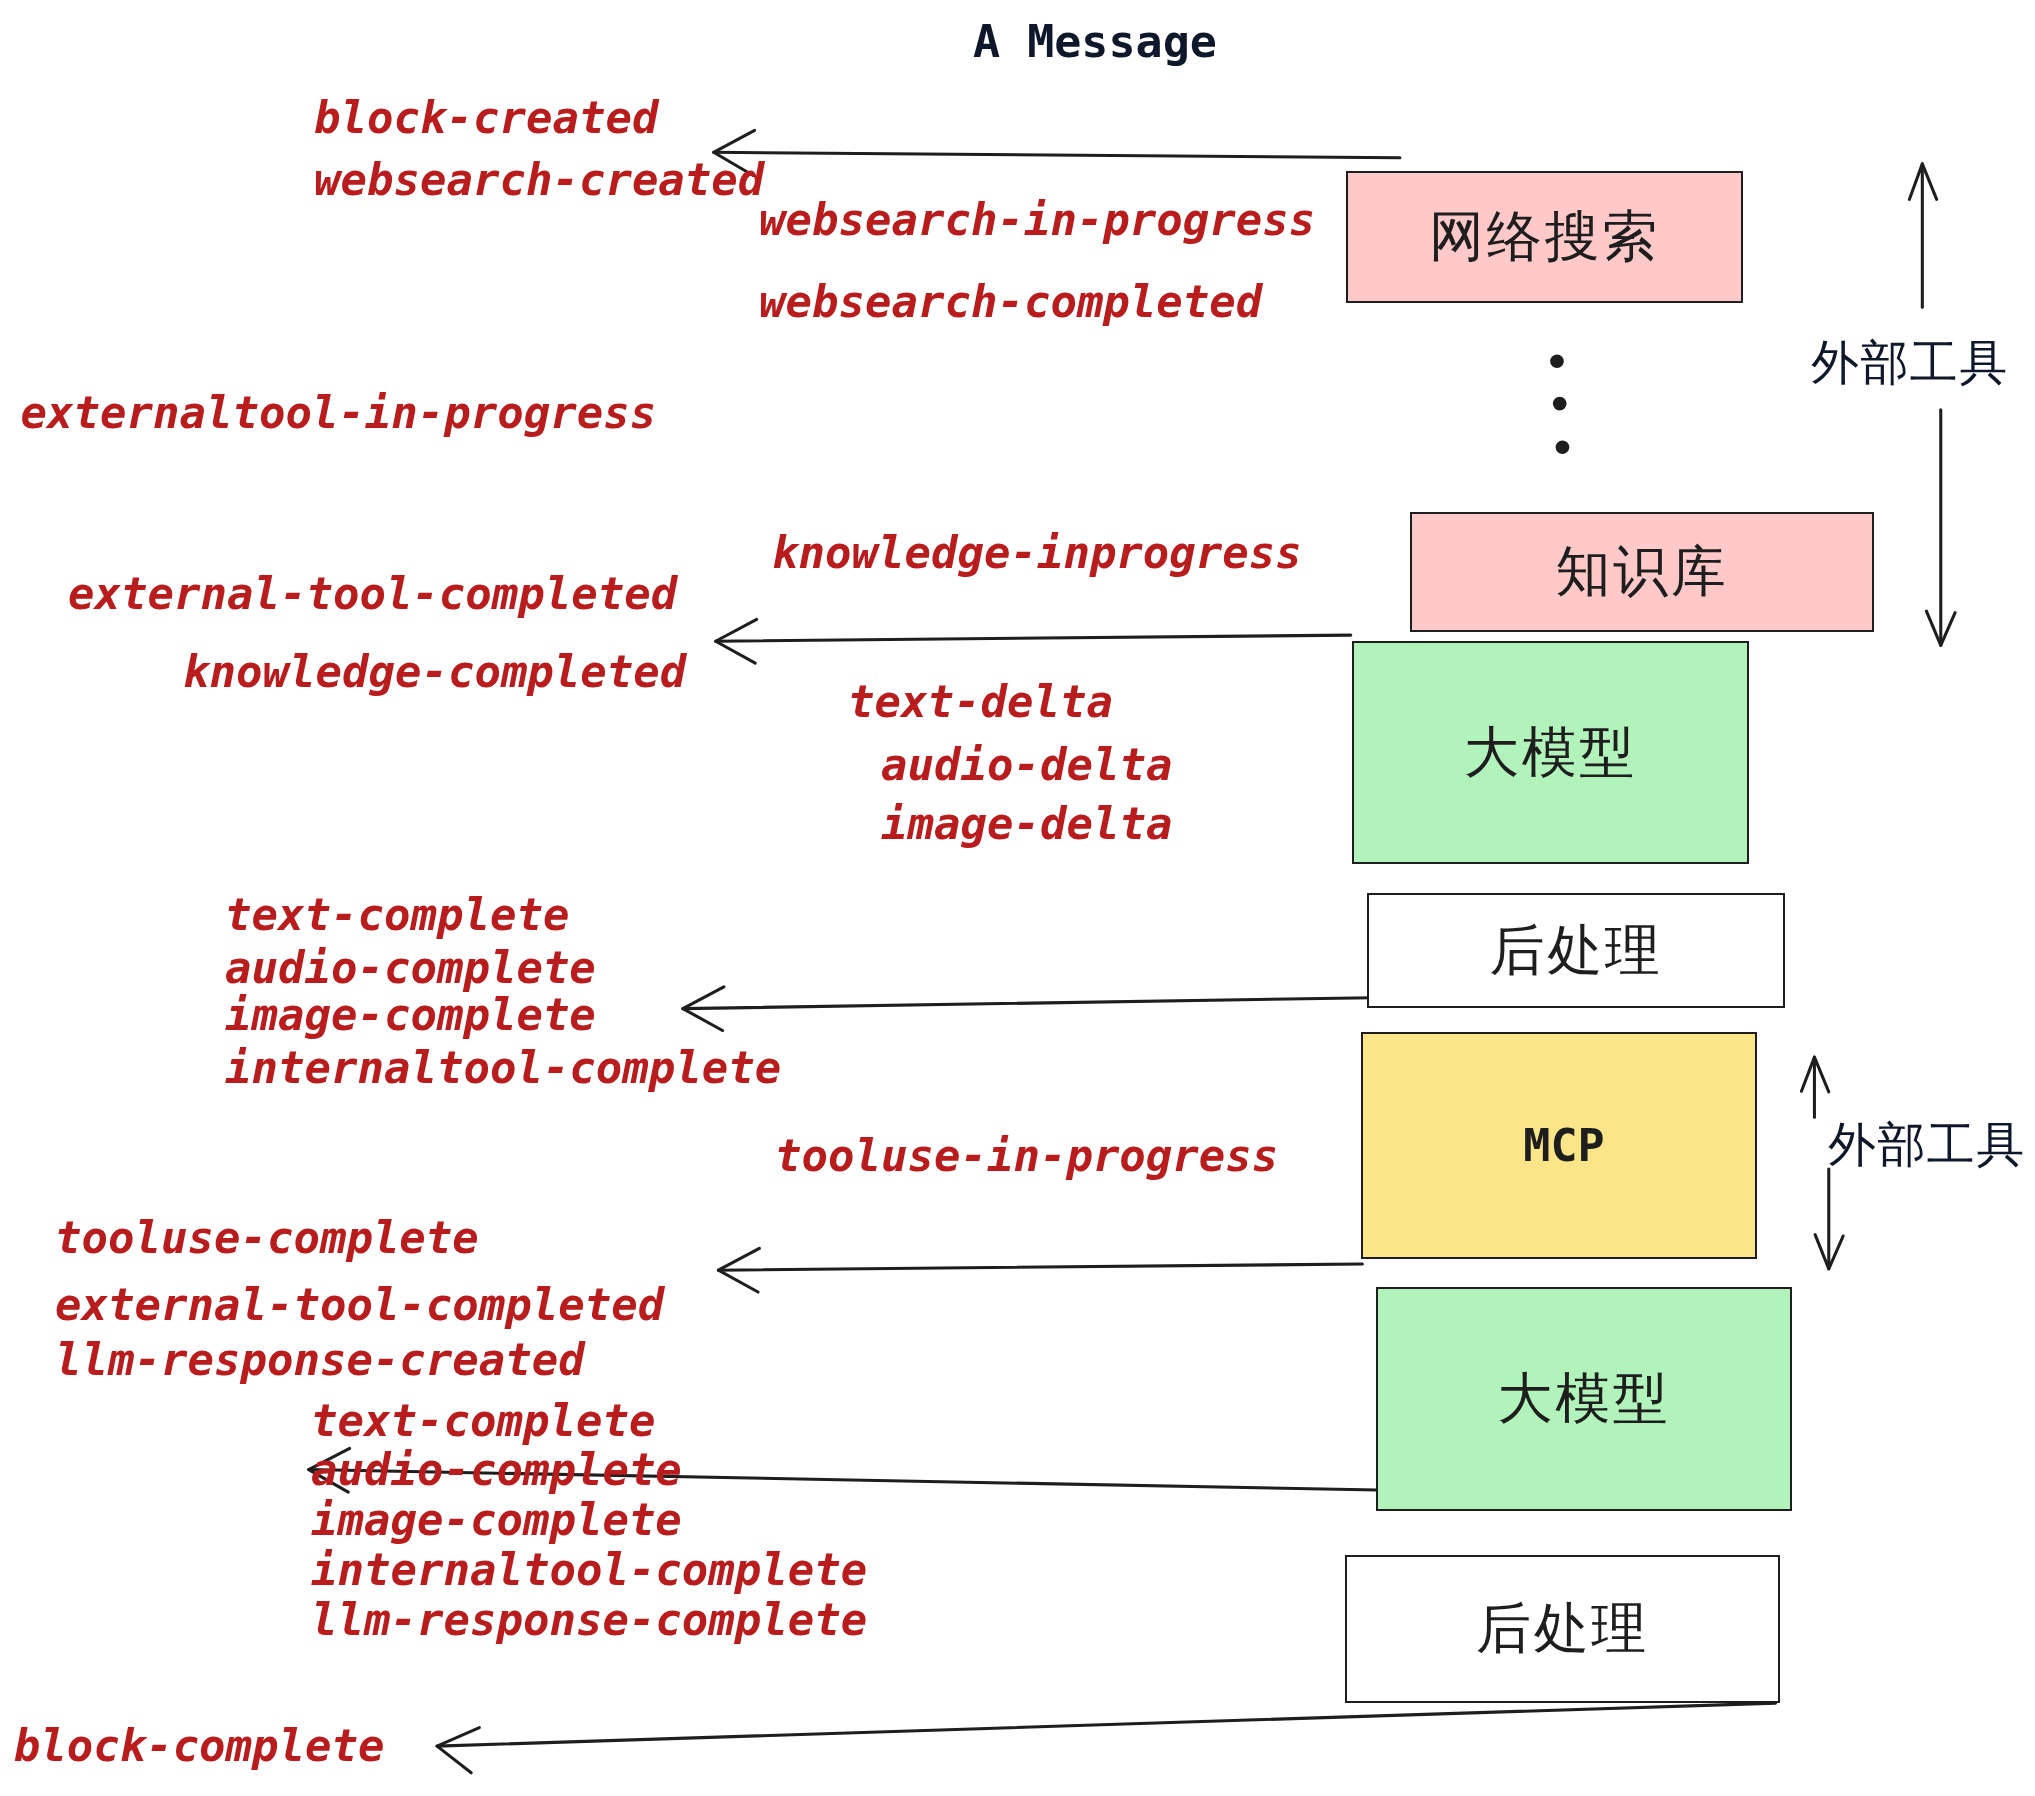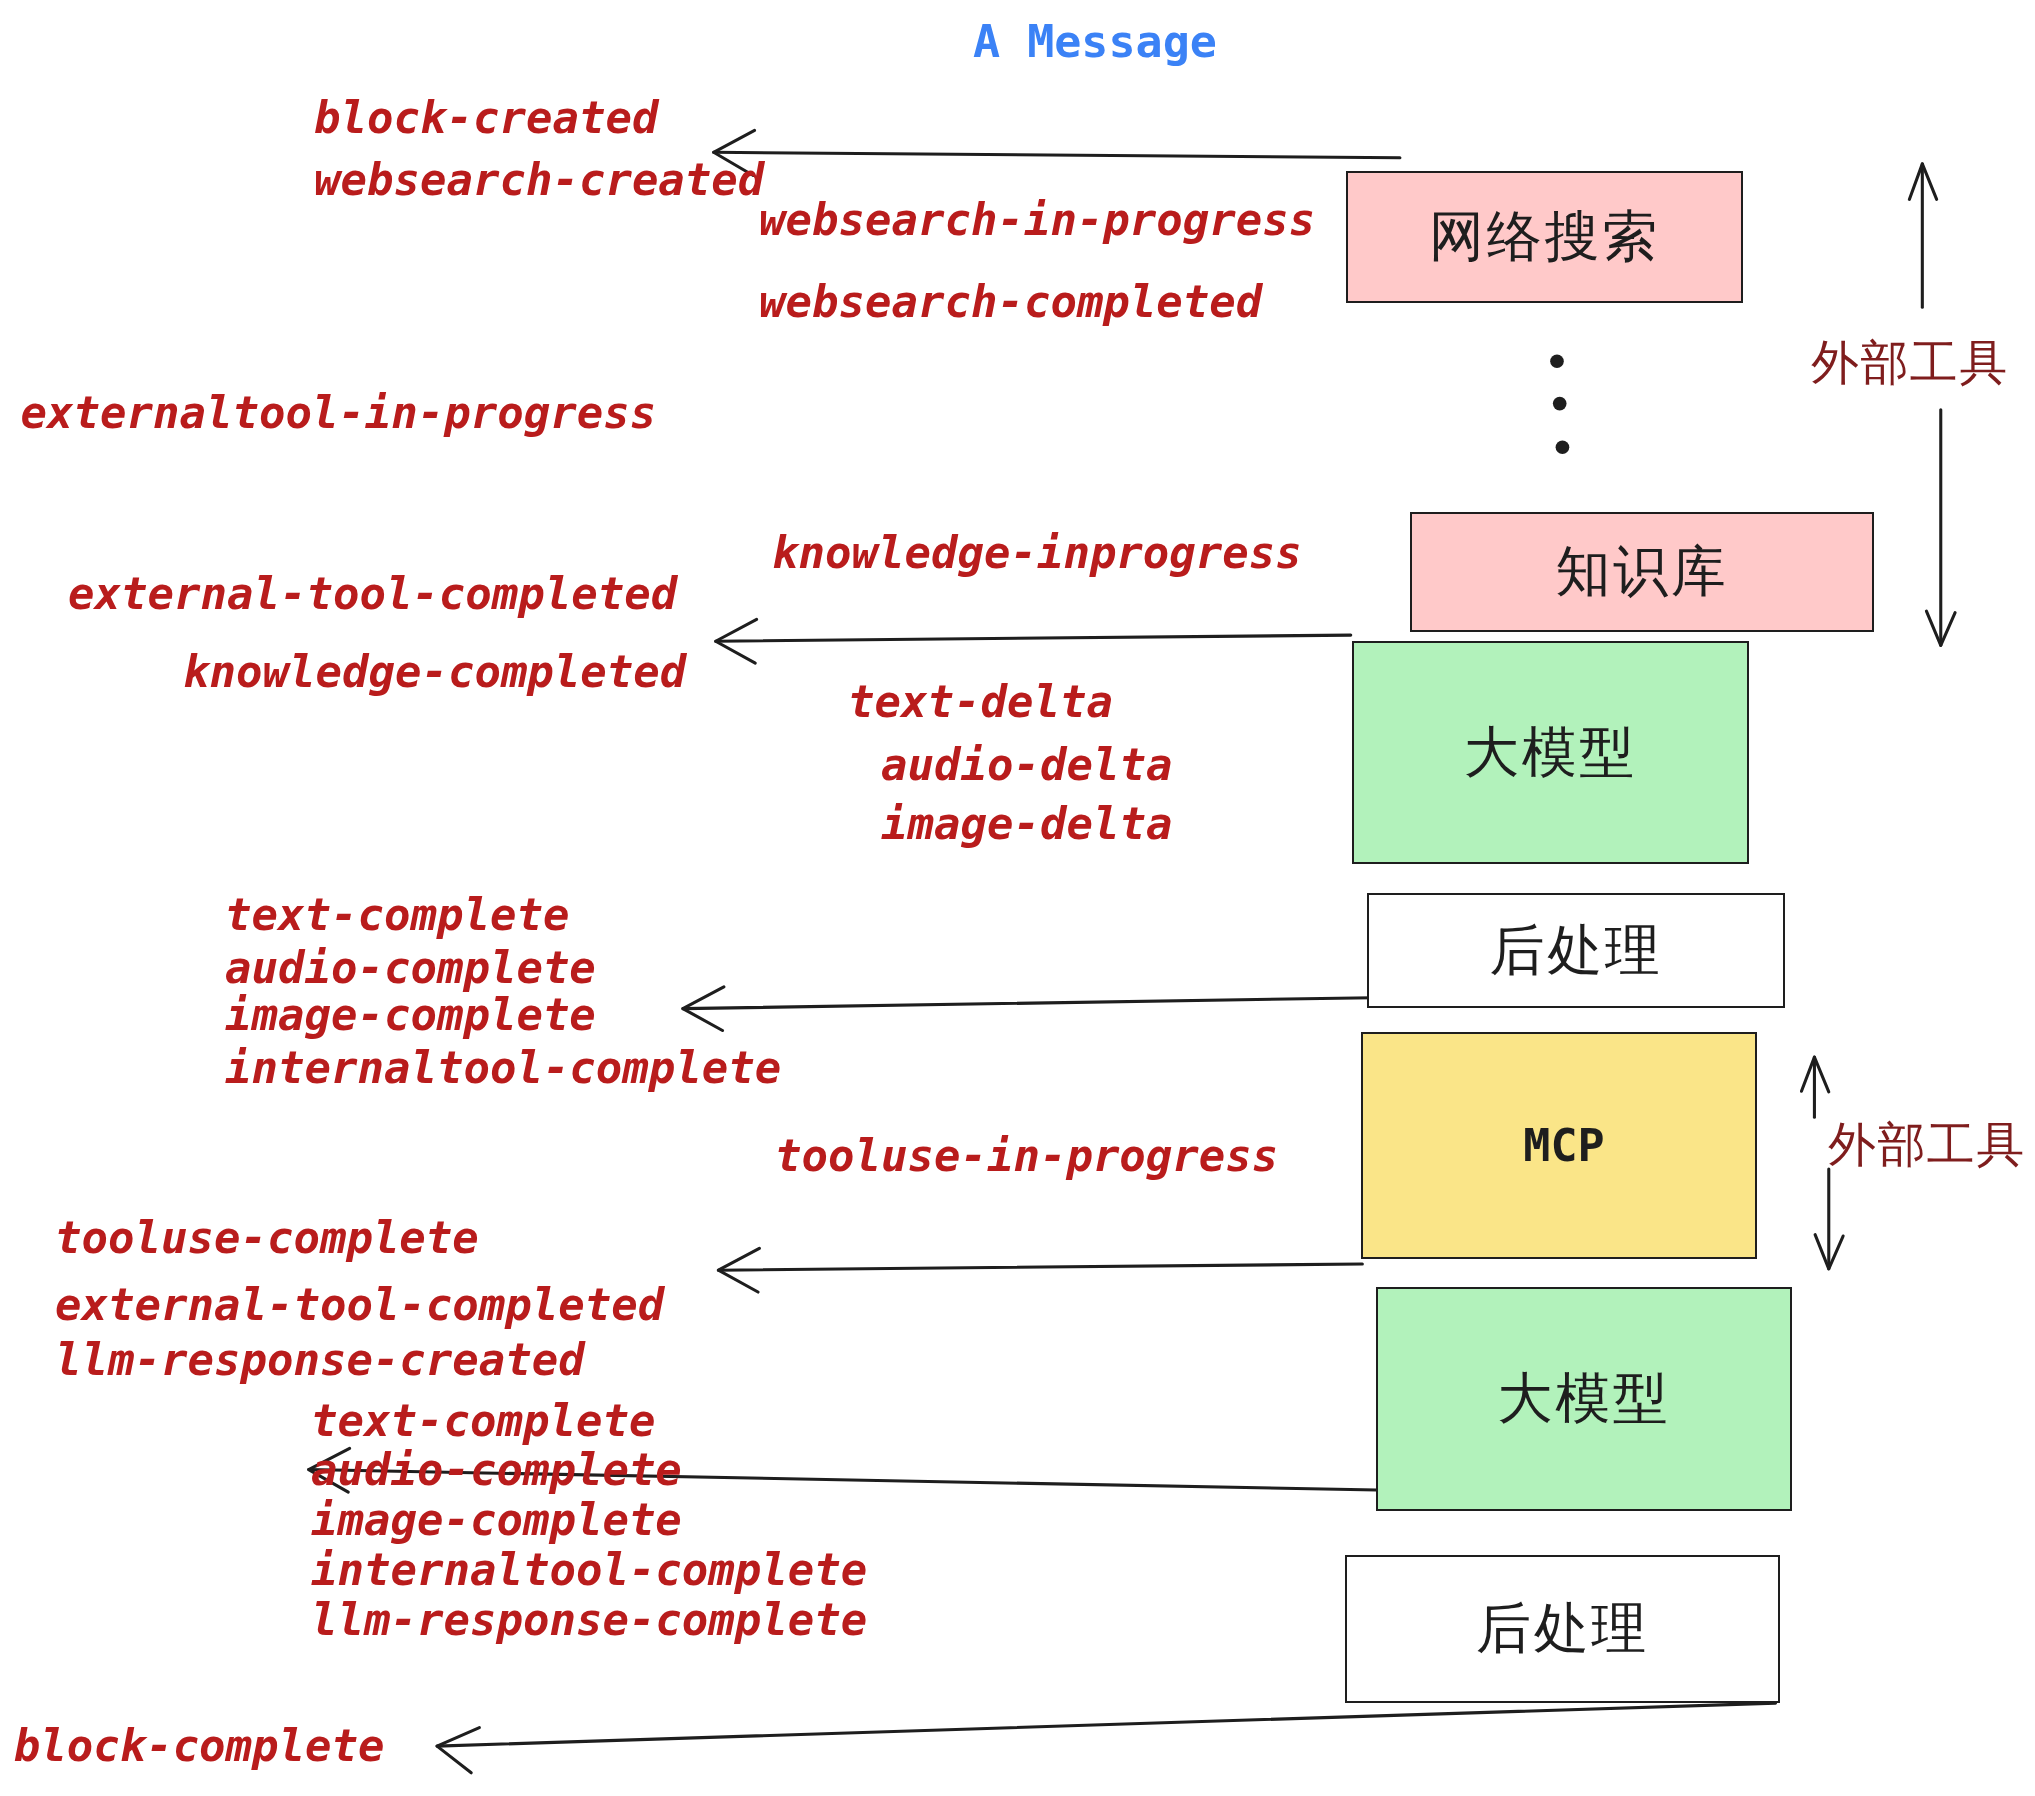--- a/index.html
+++ b/index.html
@@ -5,36 +5,36 @@
   html,body{margin:0;padding:0;}
   body{
     width:2035px;height:1796px;background:#ffffff;position:relative;overflow:hidden;
     font-family:"DejaVu Sans Mono", monospace;
   }
   .canvas{position:absolute;left:0;top:0;width:2035px;height:1796px;}
   svg.connectors{position:absolute;left:0;top:0;pointer-events:none;}
   svg.connectors path, svg.connectors line{stroke:#1e1e1e;stroke-width:4.5;fill:none;stroke-linecap:round;stroke-linejoin:round;}
   svg.connectors circle{fill:#1e1e1e;stroke:none;}
   .title{
-    position:absolute;left:973px;top:15px;font-size:45px;font-weight:600;color:#3b82f6;
+    position:absolute;left:973px;top:15px;font-size:45px;font-weight:600;color:#0f172a;
     font-family:"DejaVu Sans Mono", monospace;white-space:nowrap;
   }
   .event{
     position:absolute;font-size:44px;line-height:52px;font-weight:600;color:#b91c1c;
     font-family:"DejaVu Sans Mono", monospace;white-space:nowrap;letter-spacing:0px;font-style:italic;
   }
   .node{
     position:absolute;border:2.7px solid #1e1e1e;display:flex;align-items:center;justify-content:center;
     box-sizing:border-box;color:#1e1e1e;
   }
   .node .zh{font-family:"DejaVu Sans","Liberation Sans",sans-serif;font-size:55px;font-weight:500;letter-spacing:2.7px;}
   .node .code{font-family:"DejaVu Sans Mono",monospace;font-size:45px;font-weight:700;}
   .side-label{
     position:absolute;font-family:"DejaVu Sans","Liberation Sans",sans-serif;
-    font-size:48px;font-weight:500;color:#7f1d1d;white-space:nowrap;letter-spacing:1.4px;
+    font-size:48px;font-weight:500;color:#0f172a;white-space:nowrap;letter-spacing:1.4px;
   }
 </style>
 </head>
 <body>
 
 <div class="canvas">
 
   <svg class="connectors" width="2035" height="1796" viewBox="0 0 2980 2630">
 
     <g>

